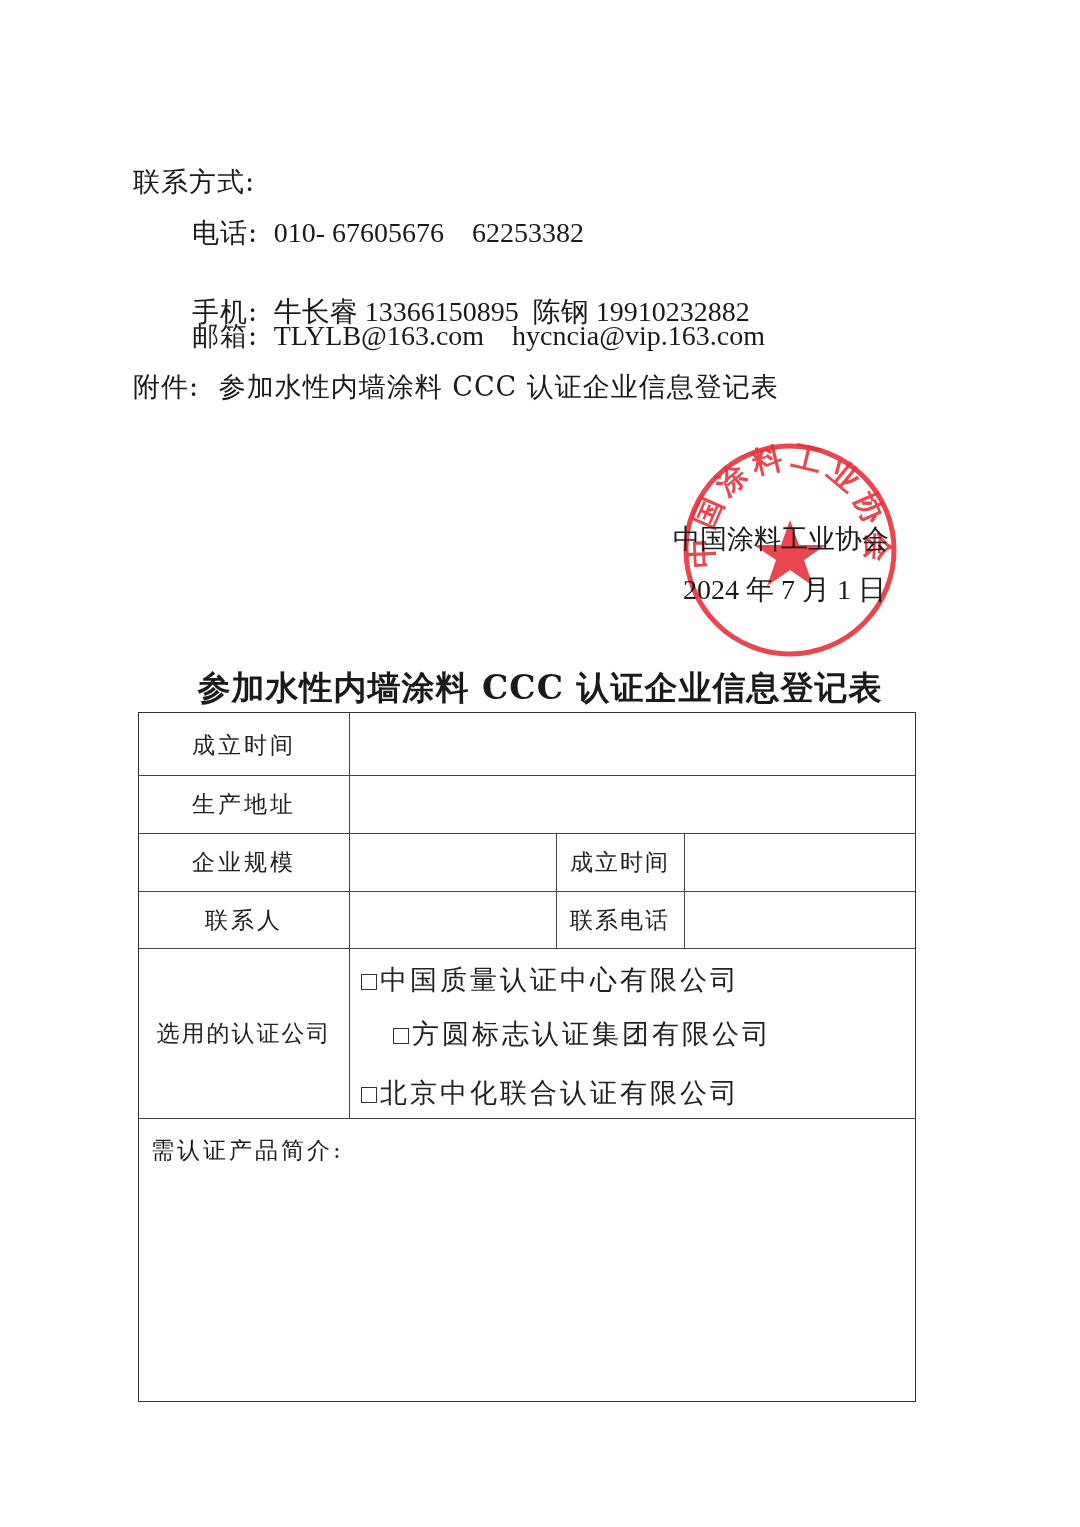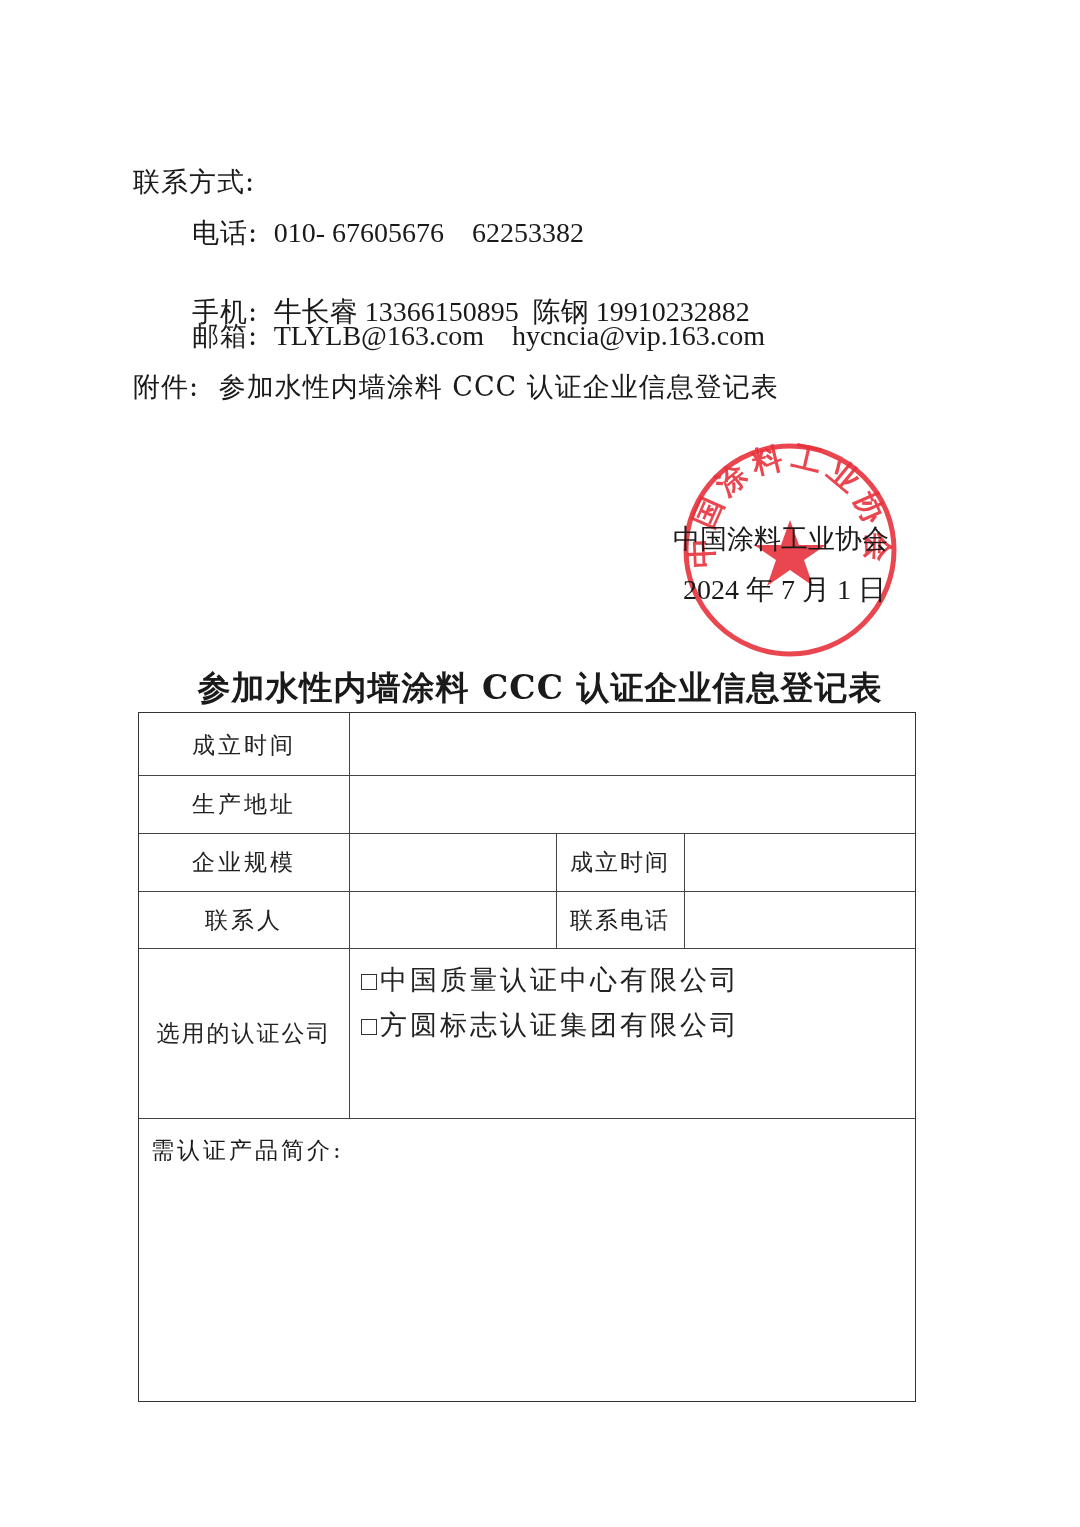--- a/index.html
+++ b/index.html
@@ -96,19 +96,22 @@
   <div class="cell-label" style="left:0; width:210px; top:196px;">联系人</div>
   <div class="abs" style="left:212px; top:179px; width:204px; height:56px;"></div>
   <div class="cell-label" style="left:417px; width:128px; top:196px; letter-spacing:2px;">联系电话</div>
   <div class="abs" style="left:547px; top:179px; width:229px; height:56px;"></div>
 
   <div class="cell-label" style="left:0; width:210px; top:309px; letter-spacing:2px;">选用的认证公司</div>
 
   <div class="option" style="top:253px;">
     <span class="checkbox"></span><span>中国质量认证中心有限公司</span>
   </div>
-  <div class="option" style="top:298px;">
+  <div class="option" style="top:307px;margin-left:32px;">
     <span class="checkbox"></span><span>方圆标志认证集团有限公司</span>
+  </div>
+  <div class="option" style="top:366px;">
+    <span class="checkbox"></span><span>北京中化联合认证有限公司</span>
   </div>
 
   <div class="product-label">需认证产品简介:</div>
   <div class="abs" style="left:0; top:460px; width:776px; height:226px;"></div>
 </div>
 
 </body></html>

